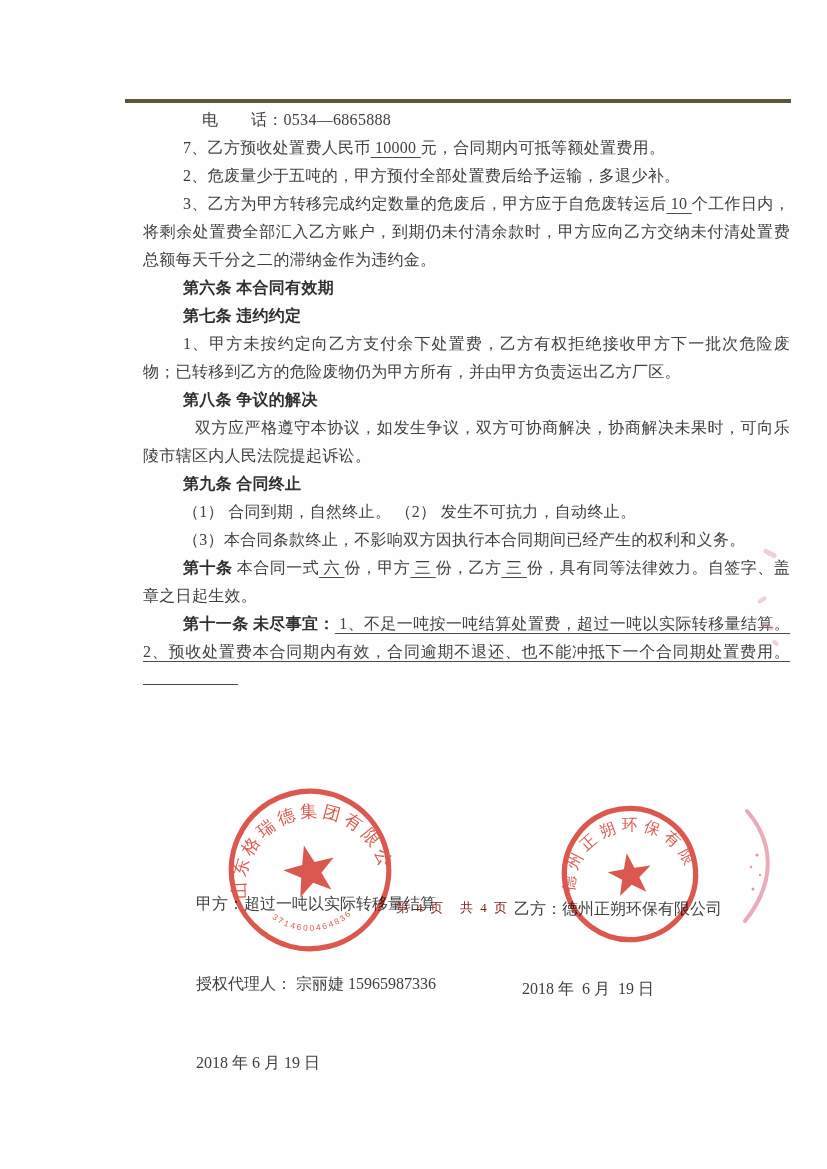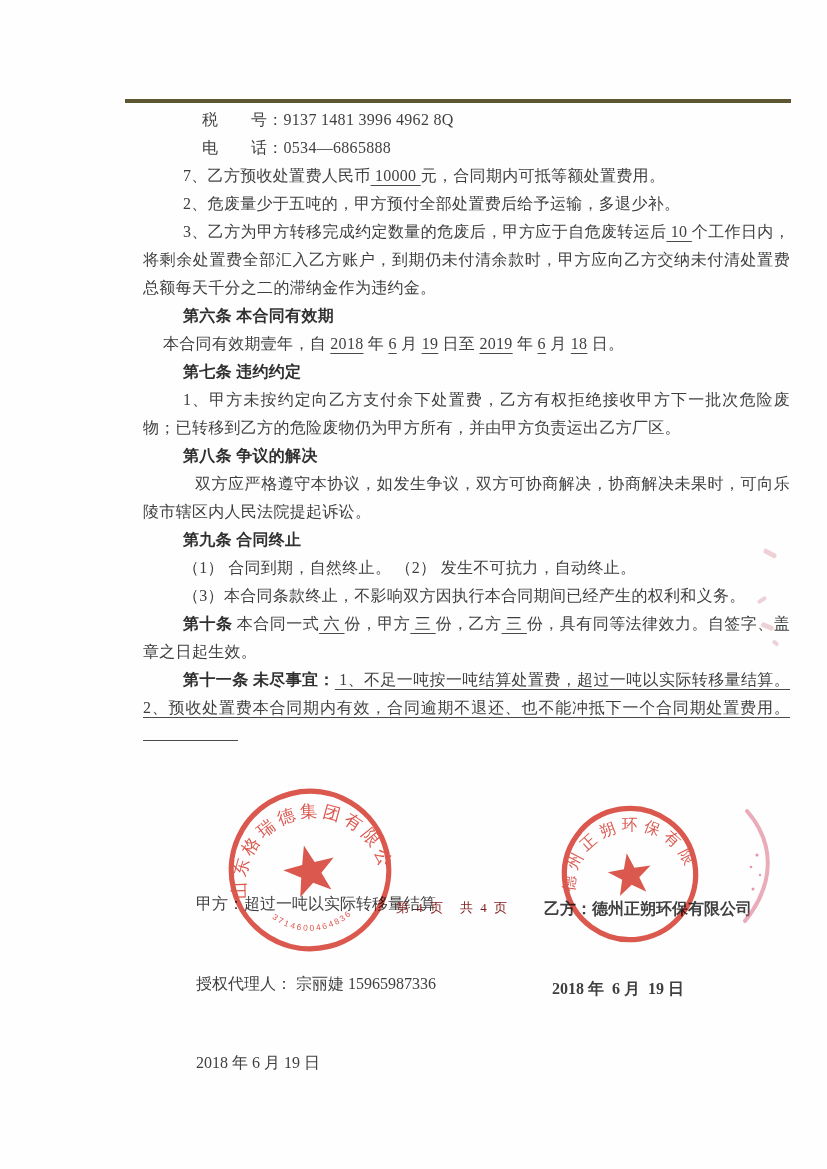--- a/index.html
+++ b/index.html
@@ -18,21 +18,21 @@
   .contact{padding-left:59px;}
   .contact-line{white-space:pre;}
   .para{margin:0;text-indent:40px;text-align:justify;}
   .para.i1{text-indent:20px;}
   .para.i2{text-indent:52px;}
   .b{font-weight:bold;color:#303030;}
   .u{text-decoration:underline;text-underline-offset:4px;text-decoration-color:#4a4a4a;}
   .f{display:inline-block;width:95px;height:2px;border-bottom:1px solid #4a4a4a;vertical-align:baseline;}
   .sig-block{position:absolute;font-size:16px;line-height:26.5px;white-space:pre;}
   .sig-a{left:196px;top:838px;}
-  .sig-b{left:544px;top:843px;font-weight:bold;}
+  .sig-b{left:514px;top:843px;}
   .footer{position:absolute;left:396px;top:899px;font-size:13px;color:#7f1d1d;letter-spacing:2px;}
   .stamp{position:absolute;mix-blend-mode:multiply;opacity:.85;}
   .stamp-a{left:226px;top:786px;transform:rotate(-14deg);}
   .stamp-b{left:560px;top:804px;transform:rotate(-9deg);}
   .ghost-arc{position:absolute;left:733px;top:803px;opacity:.65;}
   .ghost-mark{position:absolute;background:rgba(204,116,130,.32);border-radius:2px;}
   .gm1{left:763px;top:551px;width:14px;height:5px;transform:rotate(28deg);}
   .gm2{left:757px;top:598px;width:10px;height:4px;transform:rotate(-35deg);}
   .gm3{left:761px;top:624px;width:13px;height:5px;transform:rotate(24deg);}
   .gm4{left:772px;top:641px;width:7px;height:4px;transform:rotate(40deg);}
@@ -40,29 +40,27 @@
 </style>
 </head>
 <body>
 
 <div class="page">
 
   <div class="top-rule"></div>
 
   <div class="doc-body">
     <div class="contact">
-      <div class="contact-line"><span>税　　号：</span><span>9137 1481 3996 4962 8Q</span></div>
       <div class="contact-line"><span>电　　话：</span><span>0534—6865888</span></div>
     </div>
     <div id="clauses">
         <p class="para"><span>7、乙方预收处置费人民币</span><span class="u"> 10000 </span><span>元，合同期内可抵等额处置费用。</span></p>
         <p class="para"><span>2、危废量少于五吨的，甲方预付全部处置费后给予运输，多退少补。</span></p>
         <p class="para"><span>3、乙方为甲方转移完成约定数量的危废后，甲方应于自危废转运后</span><span class="u"> 10 </span><span>个工作日内，将剩余处置费全部汇入乙方账户，到期仍未付清余款时，甲方应向乙方交纳未付清处置费总额每天千分之二的滞纳金作为违约金。</span></p>
         <p class="para"><span class="b">第六条 本合同有效期</span></p>
-        <p class="para i1"><span>本合同有效期壹年，自 </span><span class="u">2018</span><span> 年 </span><span class="u">6</span><span> 月 </span><span class="u">19</span><span> 日至 </span><span class="u">2019</span><span> 年 </span><span class="u">6</span><span> 月 </span><span class="u">18</span><span> 日。</span></p>
         <p class="para"><span class="b">第七条 违约约定</span></p>
         <p class="para"><span>1、甲方未按约定向乙方支付余下处置费，乙方有权拒绝接收甲方下一批次危险废物；已转移到乙方的危险废物仍为甲方所有，并由甲方负责运出乙方厂区。</span></p>
         <p class="para"><span class="b">第八条 争议的解决</span></p>
         <p class="para i2"><span>双方应严格遵守本协议，如发生争议，双方可协商解决，协商解决未果时，可向乐陵市辖区内人民法院提起诉讼。</span></p>
         <p class="para"><span class="b">第九条  合同终止</span></p>
         <p class="para"><span>（1） 合同到期，自然终止。 （2） 发生不可抗力，自动终止。</span></p>
         <p class="para"><span>（3）本合同条款终止，不影响双方因执行本合同期间已经产生的权利和义务。</span></p>
         <p class="para"><span class="b">第十条</span><span>  本合同一式</span><span class="u"> 六 </span><span>份，甲方</span><span class="u"> 三  </span><span>份，乙方</span><span class="u"> 三 </span><span>份，具有同等法律效力。自签字、盖章之日起生效。</span></p>
         <p class="para"><span class="b">第十一条 未尽事宜：</span><span class="u"> 1、不足一吨按一吨结算处置费，超过一吨以实际转移量结算。2、预收处置费本合同期内有效，合同逾期不退还、也不能冲抵下一个合同期处置费用。</span><span class="f"></span></p>
       </div>

